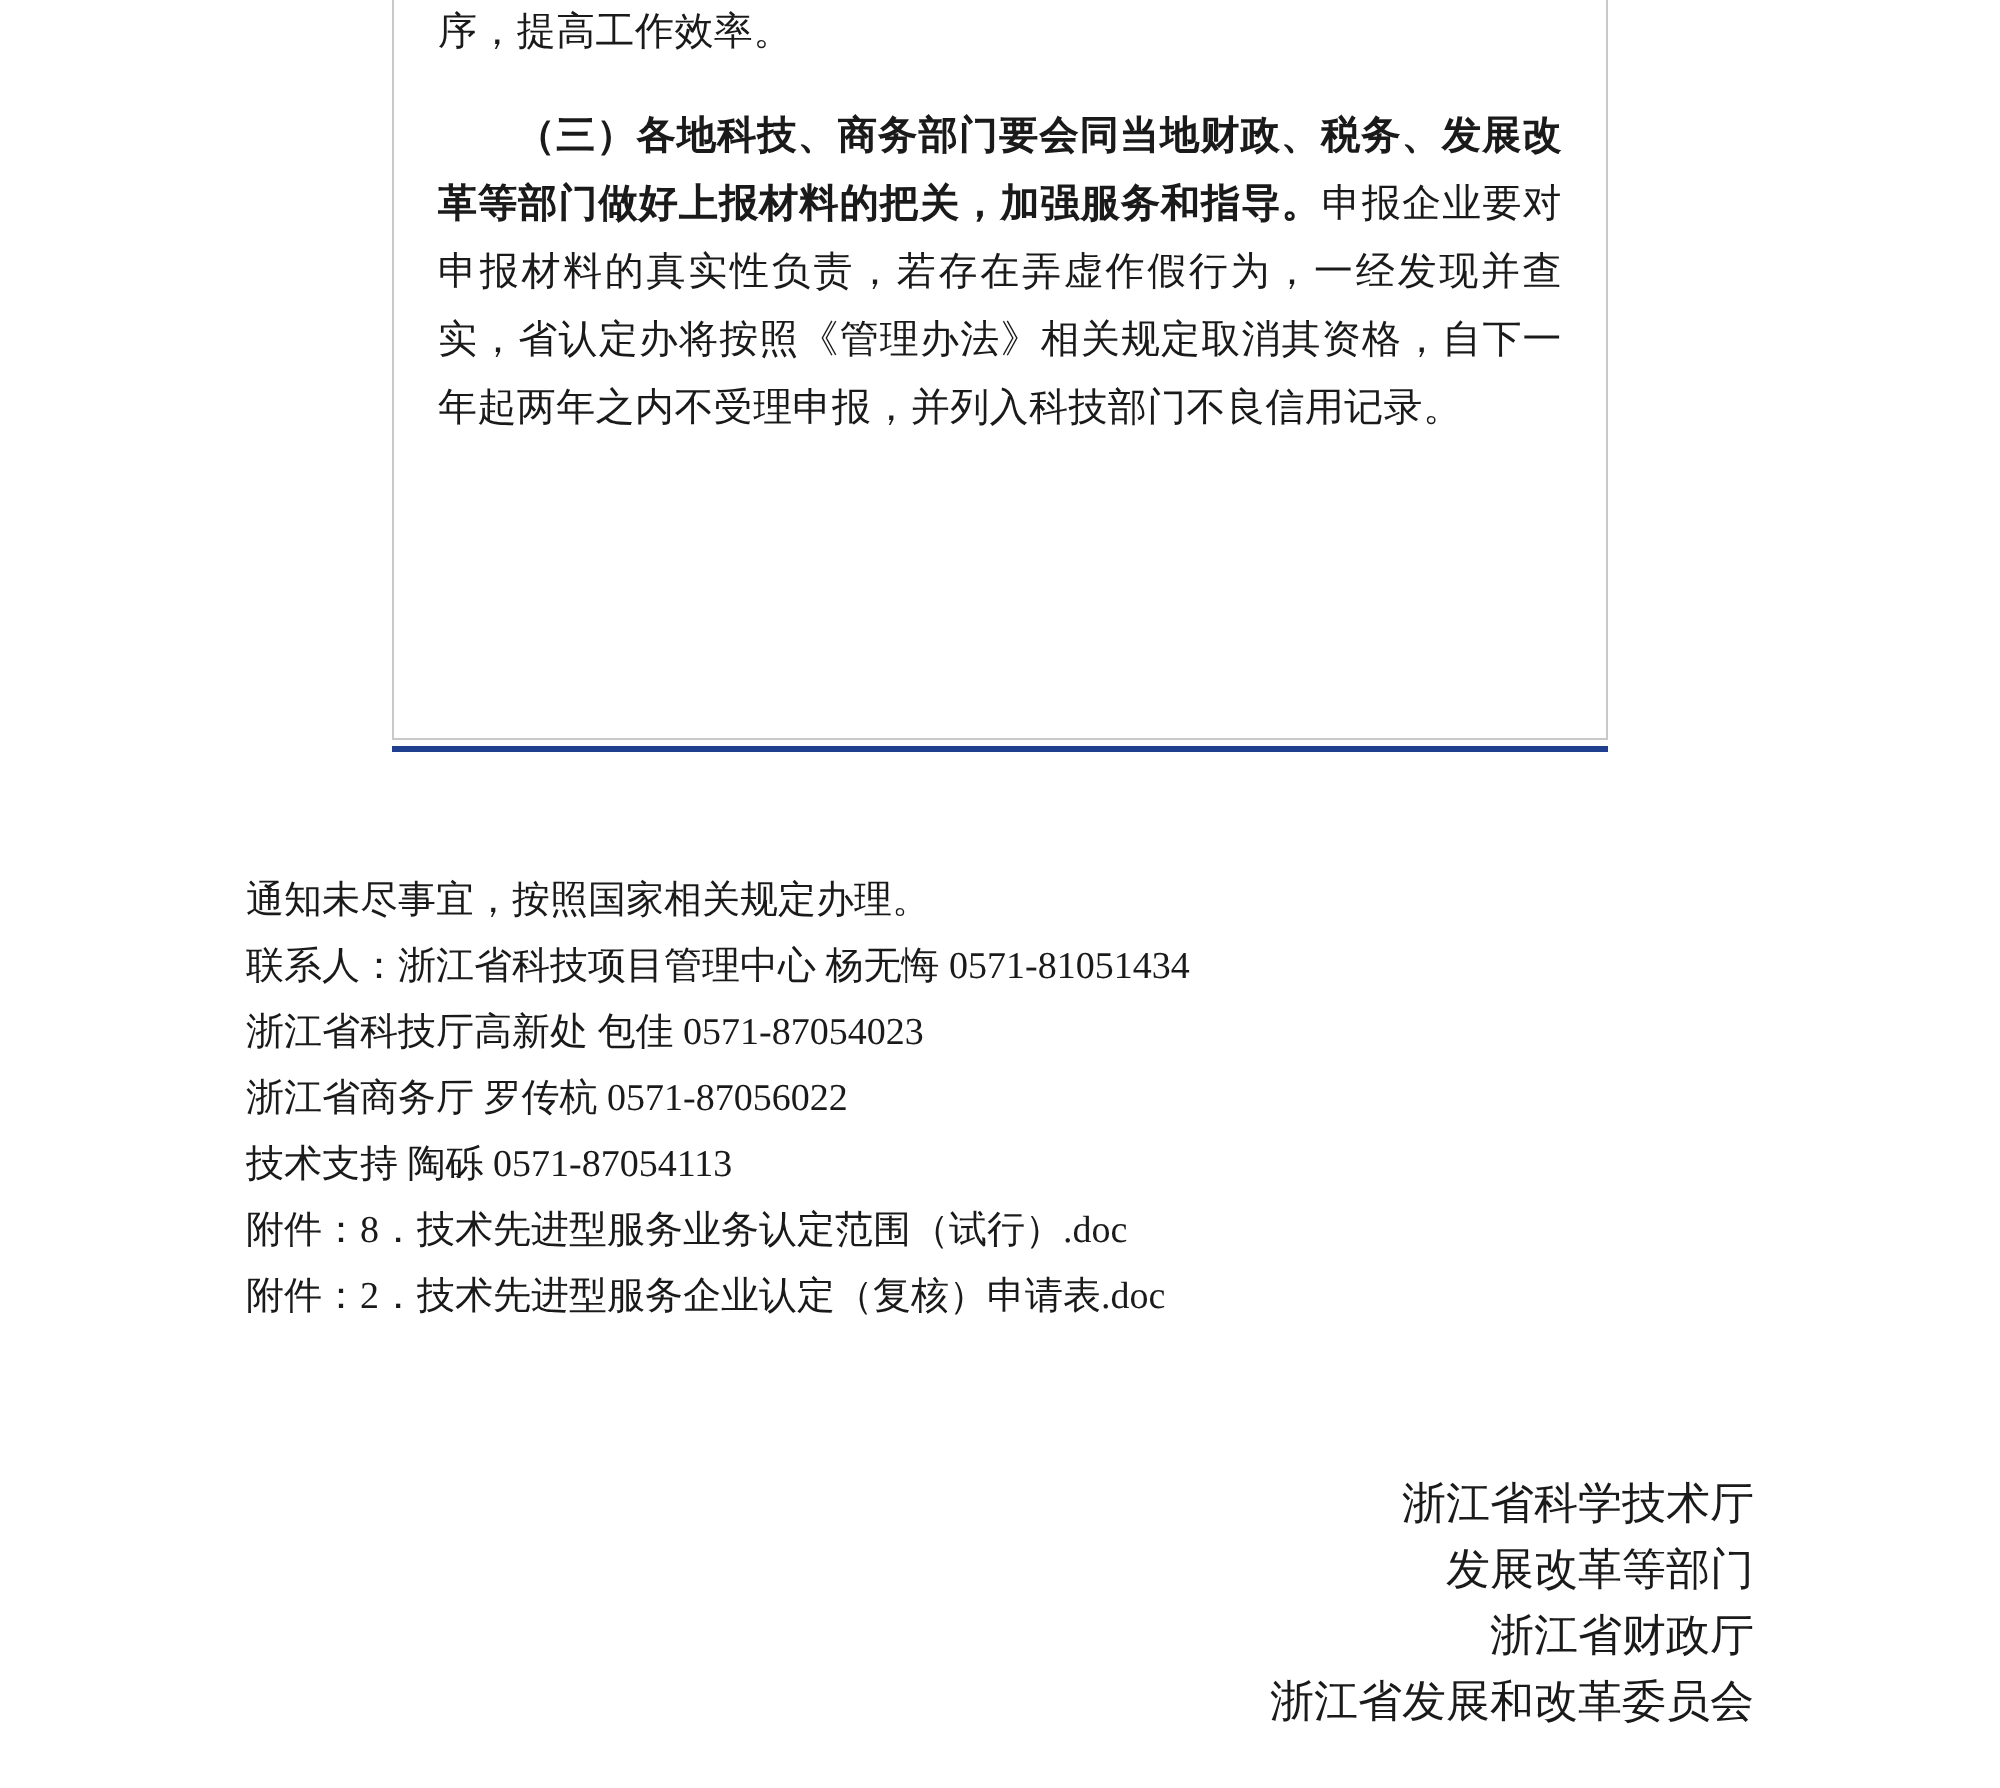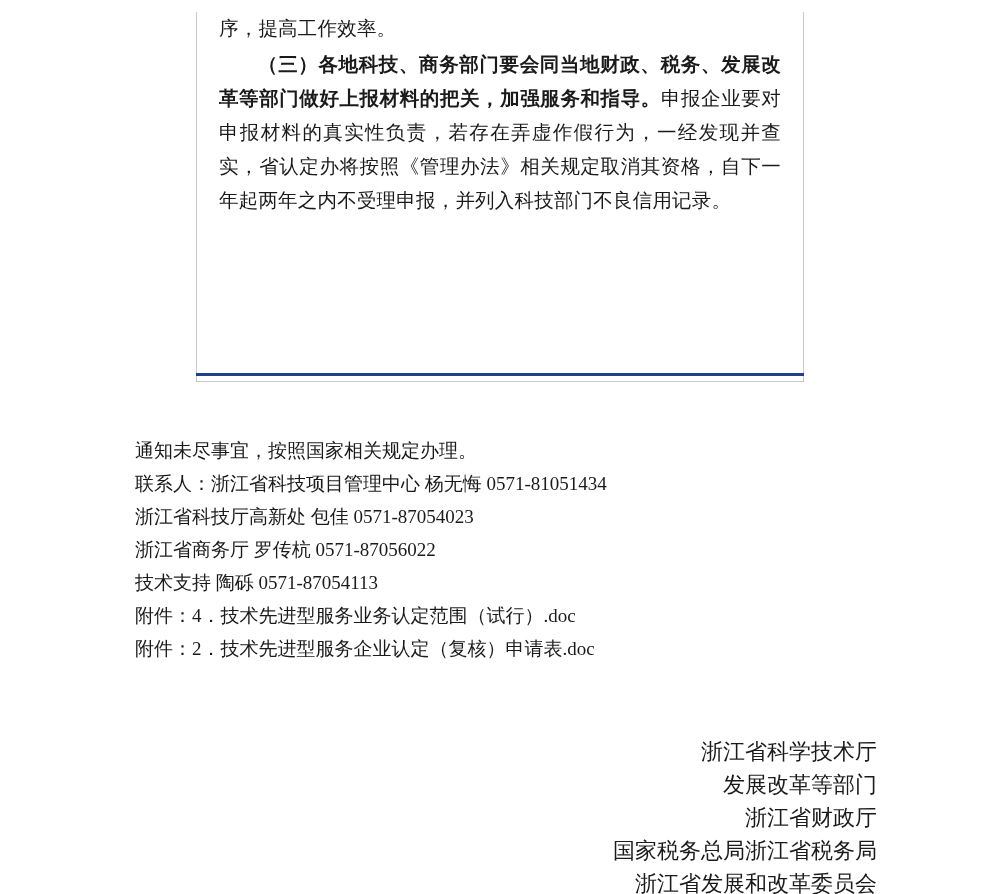--- a/index.html
+++ b/index.html
@@ -13,21 +13,21 @@
     font-family: "Liberation Serif", "DejaVu Serif", serif;
     color: #1a1a1a;
     position: relative;
     overflow: hidden;
   }
 
   
   .notice-frame {
     position: absolute;
     left: 196px;
-    top: 12px;
+    top: 0;
     width: 608px;
     border-left: 1px solid #c9c9c9;
     border-right: 1px solid #c9c9c9;
     box-sizing: border-box;
     padding: 0 22px 28px 22px;
     min-height: 370px;
   }
   .notice-frame .frame-bottom {
     position: absolute;
     left: -1px;
@@ -45,36 +45,35 @@
     background: #1f3f8f;
   }
 
   .para {
     font-size: 19.5px;
     line-height: 34px;
     text-align: justify;
     margin: 0;
     letter-spacing: 0.2px;
   }
-  .para + .para { margin-top: 2px; }
+  .para + .para { margin-top: 18px; }
   .indent { text-indent: 39px; }
   .b { font-weight: bold; }
 
   
   .body-block {
     position: absolute;
     left: 123px;
     top: 434px;
     width: 760px;
   }
   .body-line {
     font-size: 19px;
     line-height: 33px;
     white-space: nowrap;
-    margin-left: 12px;
   }
 
   
   .sign-block {
     position: absolute;
     right: 123px;
     top: 735px;
     text-align: right;
     width: 500px;
   }
@@ -100,23 +99,22 @@
   <div class="frame-bottom"></div>
 </div>
 <div class="rule-blue"></div>
 
 <div class="body-block">
   <div class="body-line">通知未尽事宜，按照国家相关规定办理。</div>
   <div class="body-line">联系人：浙江省科技项目管理中心 杨无悔 0571-81051434</div>
   <div class="body-line">浙江省科技厅高新处 包佳 0571-87054023</div>
   <div class="body-line">浙江省商务厅 罗传杭 0571-87056022</div>
   <div class="body-line">技术支持 陶砾 0571-87054113</div>
-  <div class="body-line">附件：4．技术先进型服务业务认定范围（试行）.doc</div>
+  <div class="body-line">附件：8．技术先进型服务业务认定范围（试行）.doc</div>
   <div class="body-line">附件：2．技术先进型服务企业认定（复核）申请表.doc</div>
 </div>
 
 <div class="sign-block">
   <div class="sign-line">浙江省科学技术厅</div>
   <div class="sign-line">发展改革等部门</div>
   <div class="sign-line">浙江省财政厅</div>
-  <div class="sign-line">国家税务总局浙江省税务局</div>
   <div class="sign-line">浙江省发展和改革委员会</div>
 </div>
 
 </body></html>

